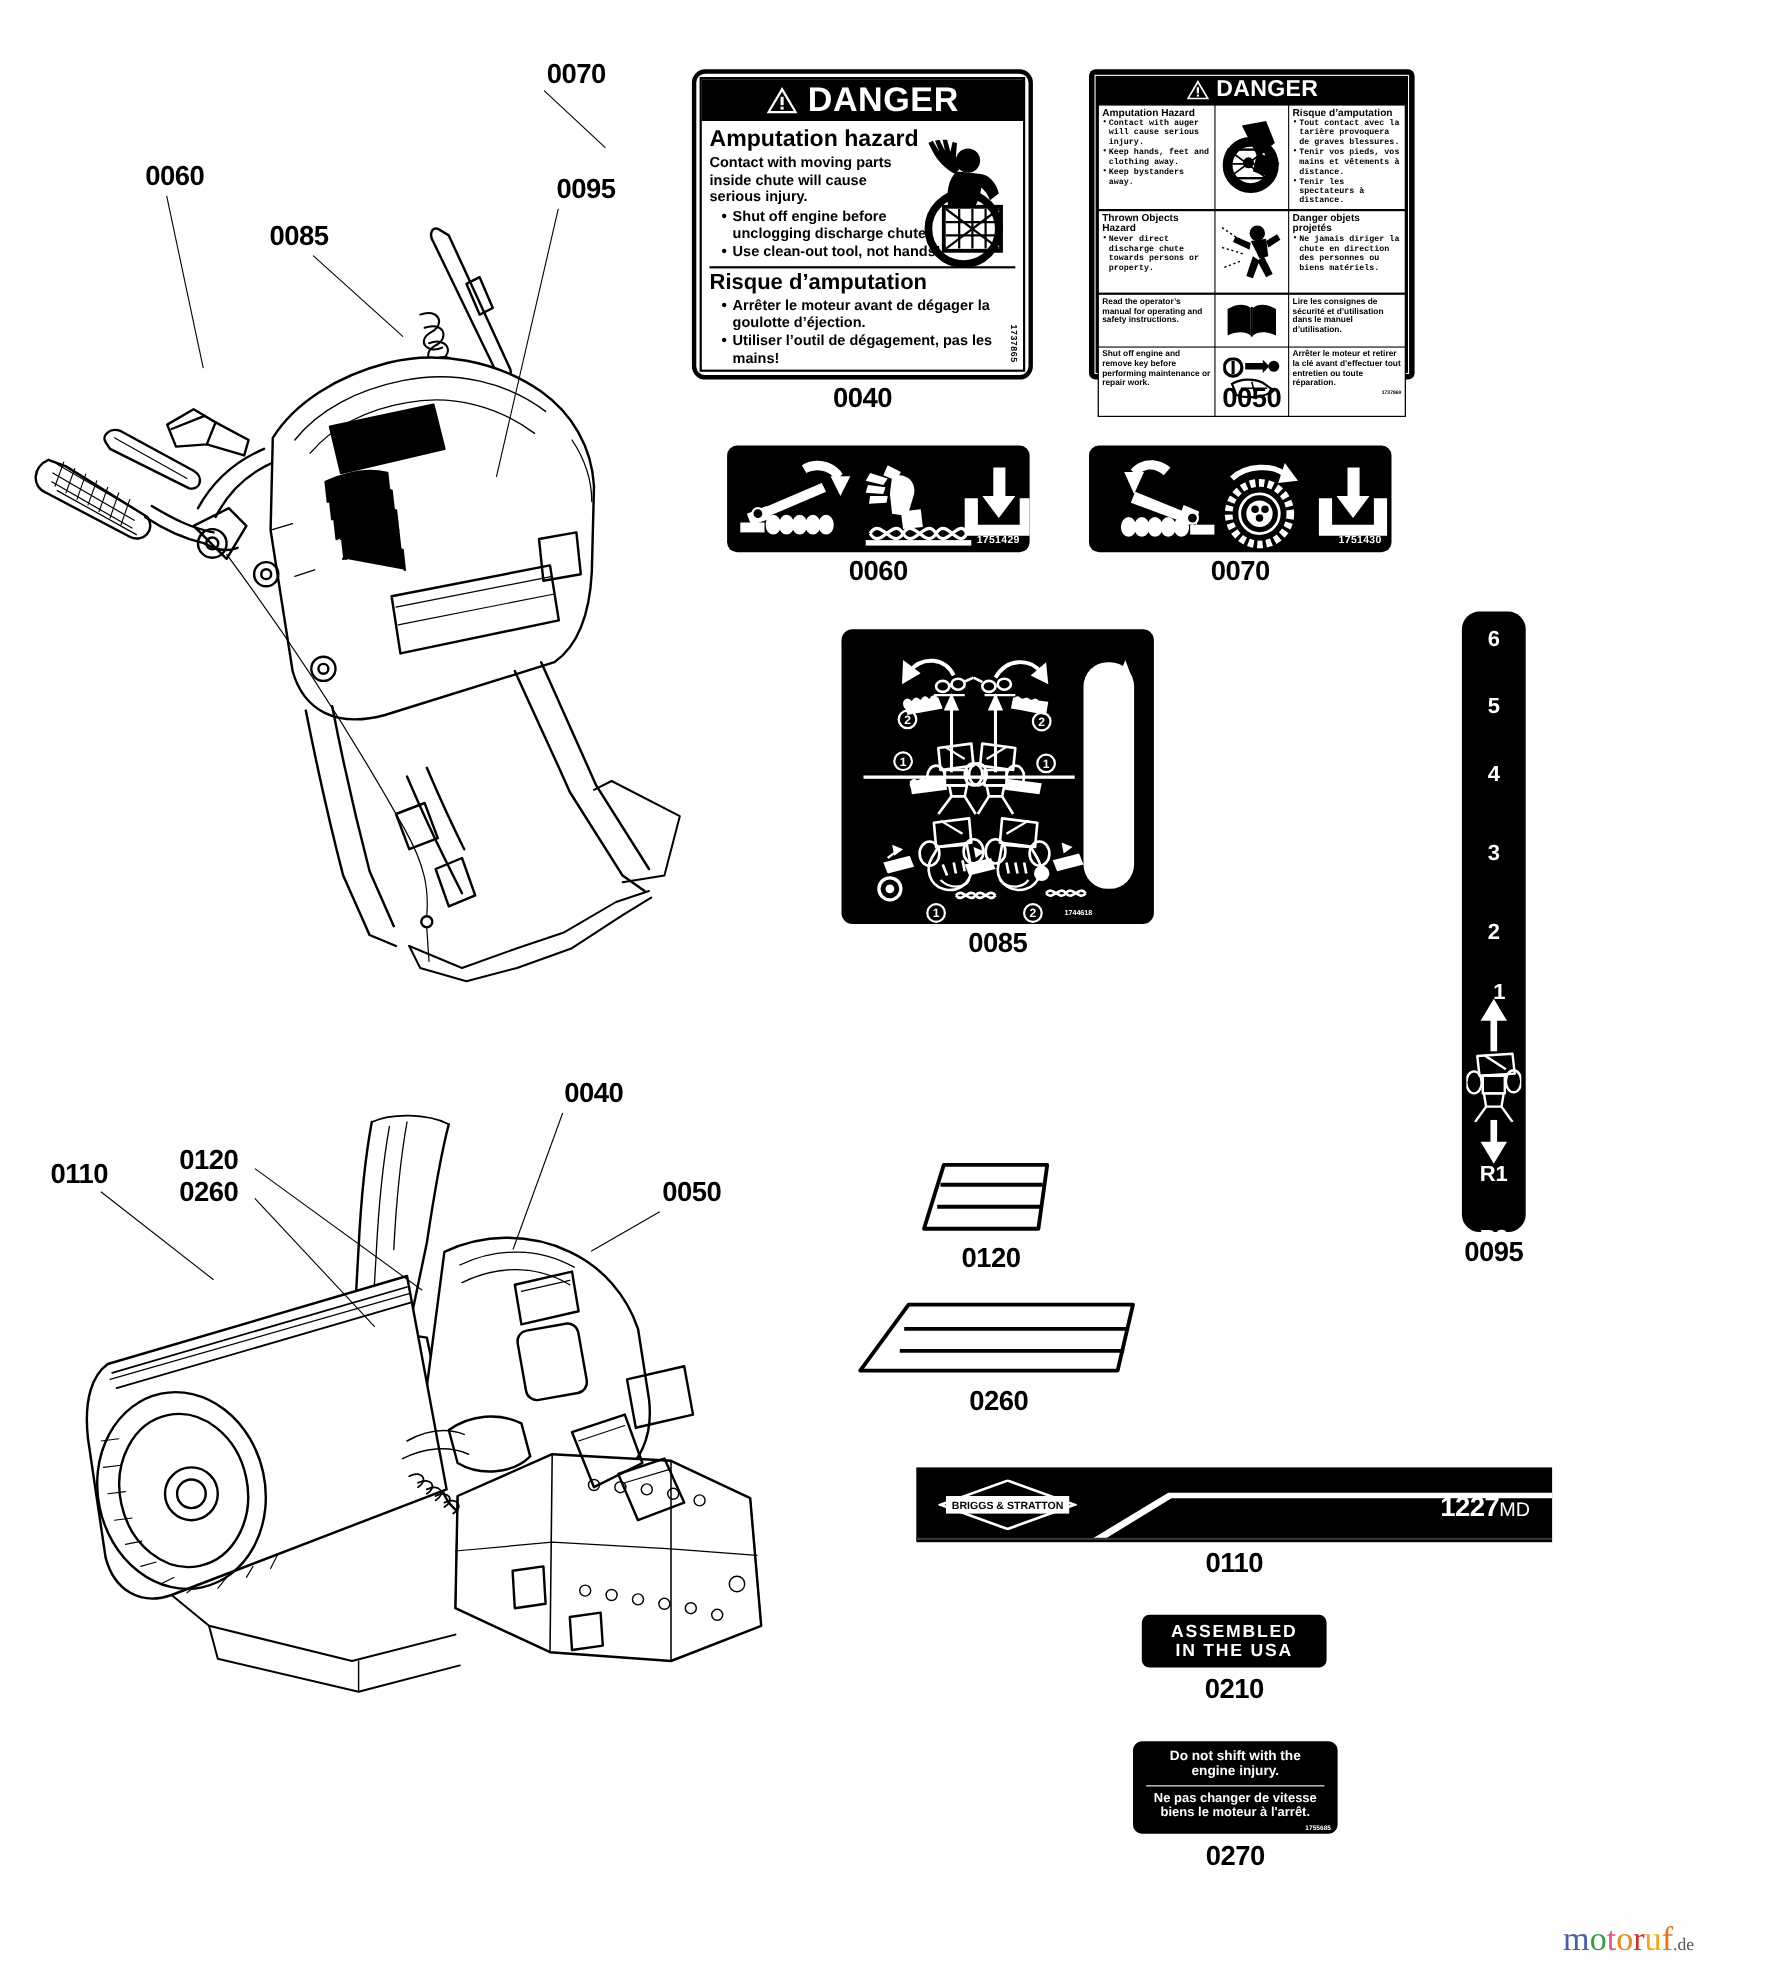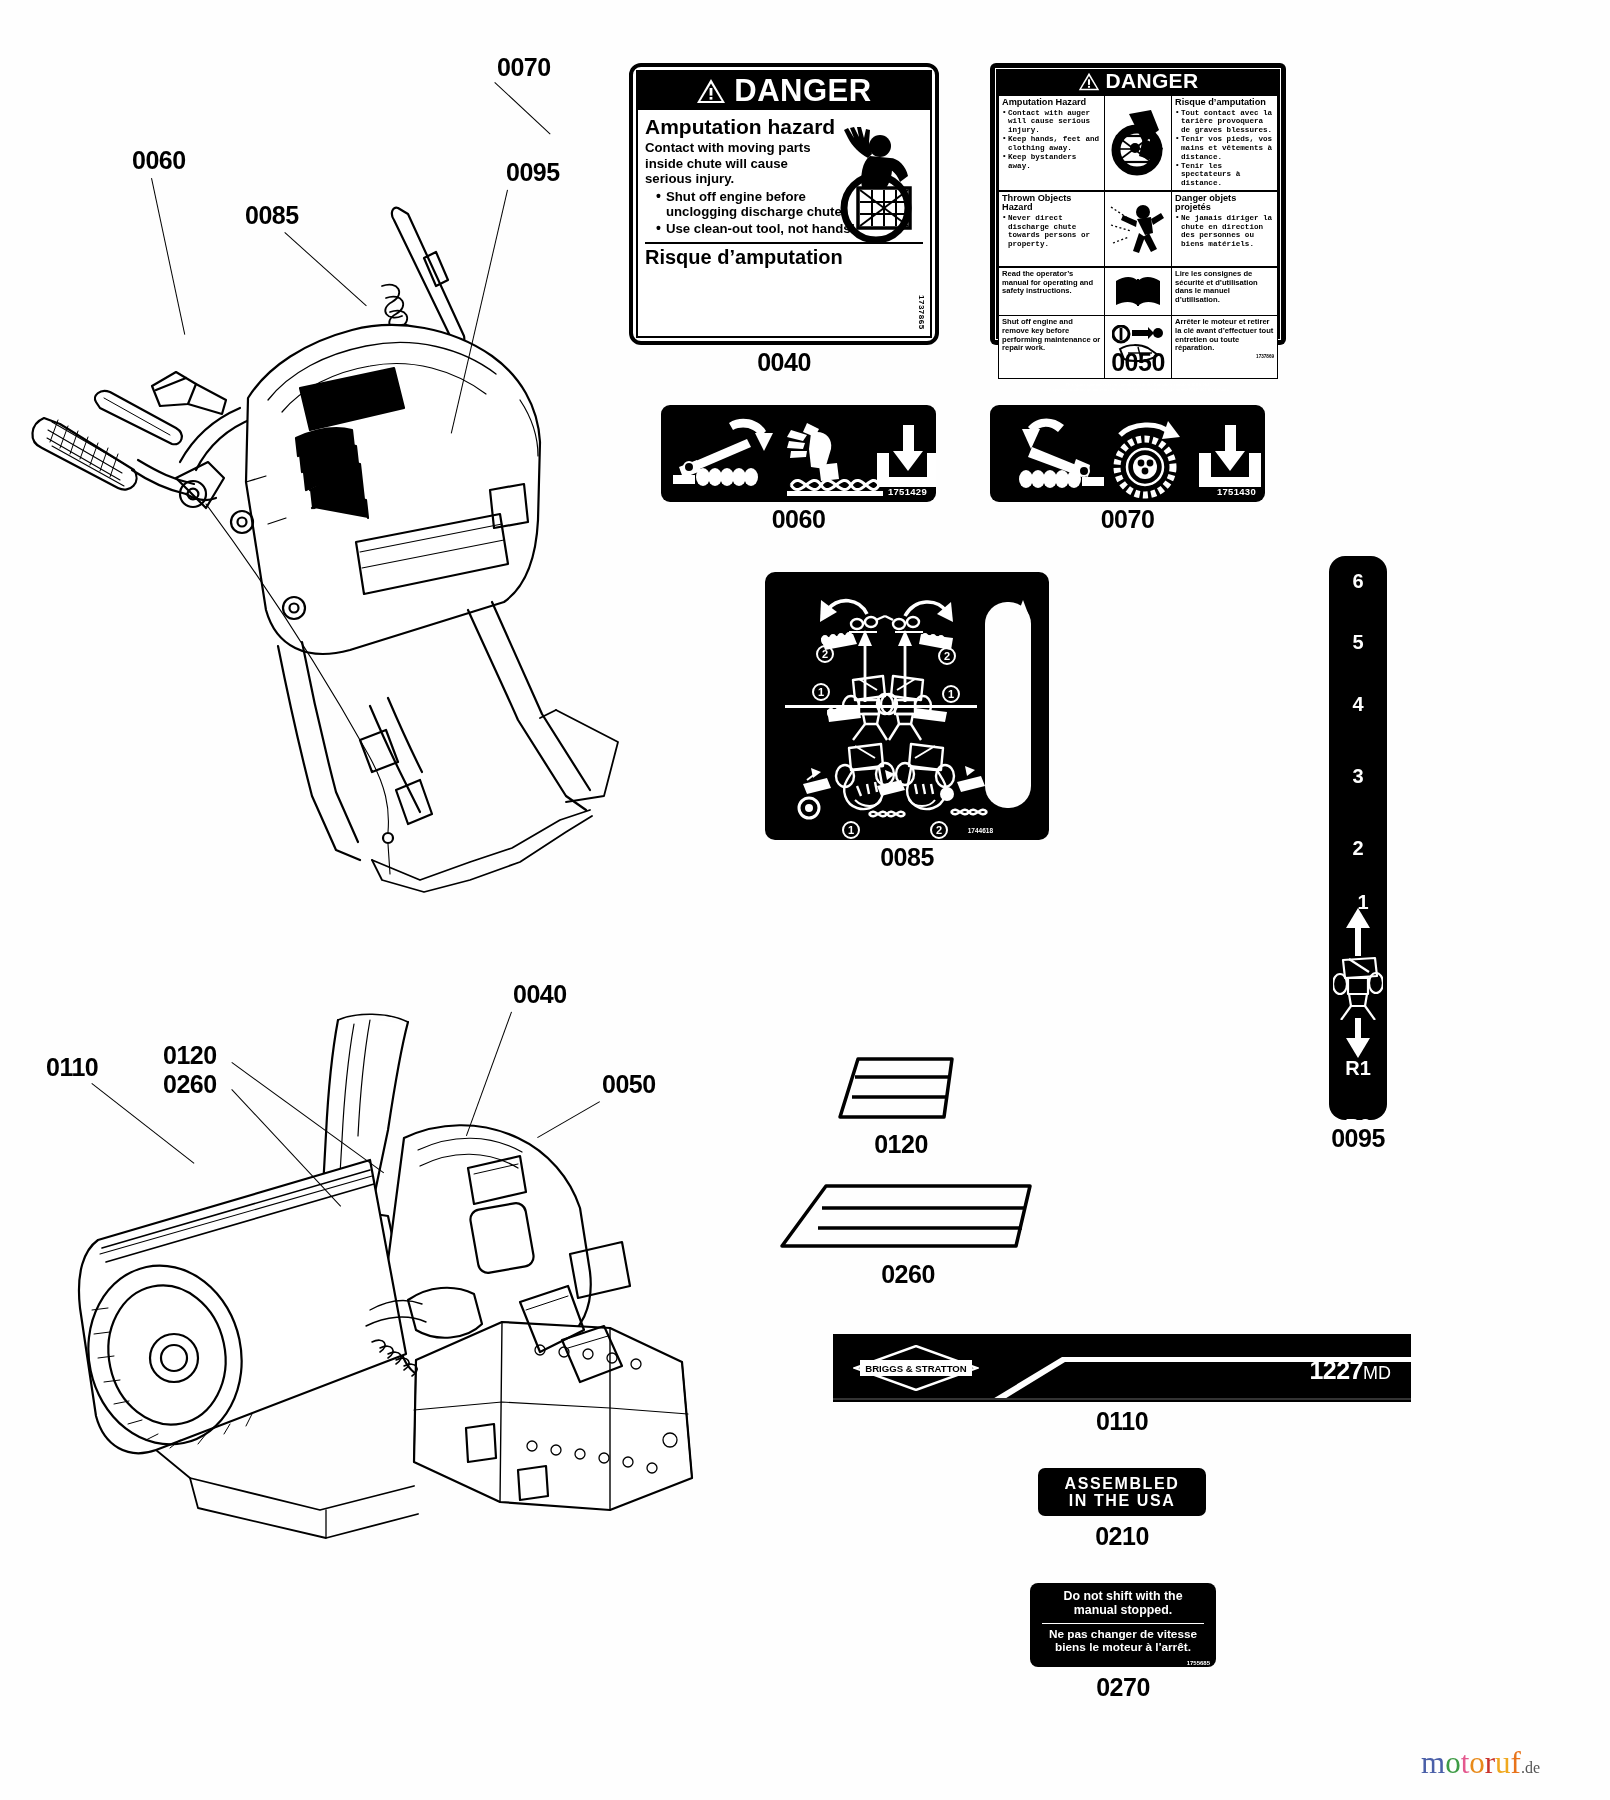--- a/index.html
+++ b/index.html
@@ -345,20 +345,24 @@
     </div>
     <div class="body">
       <div class="hdr-en">Amputation hazard</div>
       <div class="txt" style="width:190px;">Contact with moving parts inside chute will cause serious injury.</div>
       <ul class="bul txt" style="width:205px;">
         <li>Shut off engine before unclogging discharge chute.</li>
         <li>Use clean-out tool, not hands!</li>
       </ul>
       <div class="rule"></div>
       <div class="hdr-fr">Risque d’amputation</div>
+      <ul class="bul txt" style="width:282px;">
+        <li>Arrêter le moteur avant de dégager la goulotte d’éjection.</li>
+        <li>Utiliser l’outil de dégagement, pas les mains!</li>
+      </ul>
     </div>
     <span class="wheelchair">
       <svg width="92" height="120" viewBox="0 0 92 120">
 
         <circle cx="46" cy="22" r="11" fill="#000"></circle>
         <path d="M36,32 C28,38 26,52 28,64 L52,64 C58,56 60,42 56,34 Z" fill="#000"></path>
 
         <path d="M34,34 C26,30 18,22 14,14 L10,6 L14,4 L20,14 L16,4 L20,3 L25,13 L23,3 L27,3 L30,14 L32,5 L36,6 L35,18 L38,30 Z" fill="#000"></path>
 
         <path d="M56,34 C64,34 72,42 74,52 L66,58 C62,48 56,44 50,44 Z" fill="#000"></path>
@@ -787,21 +791,21 @@
 
 <div class="lbl0210">
   <span>ASSEMBLED</span>
   <span>IN THE USA</span>
 </div>
 <div class="partnum" style="left:1038px;top:1522px;width:168px;">0210</div>
 
 <div class="lbl0270">
   <div class="en">
     <div>Do not shift with the</div>
-    <div>manual stopped.</div>
+    <div>engine injury.</div>
   </div>
   <div class="hr"></div>
   <div class="fr">
     <div>Ne pas changer de vitesse</div>
     <div>biens le moteur à l'arrêt.</div>
   </div>
   <span class="pn270">1755685</span>
 </div>
 <div class="partnum" style="left:1030px;top:1673px;width:186px;">0270</div>
 

